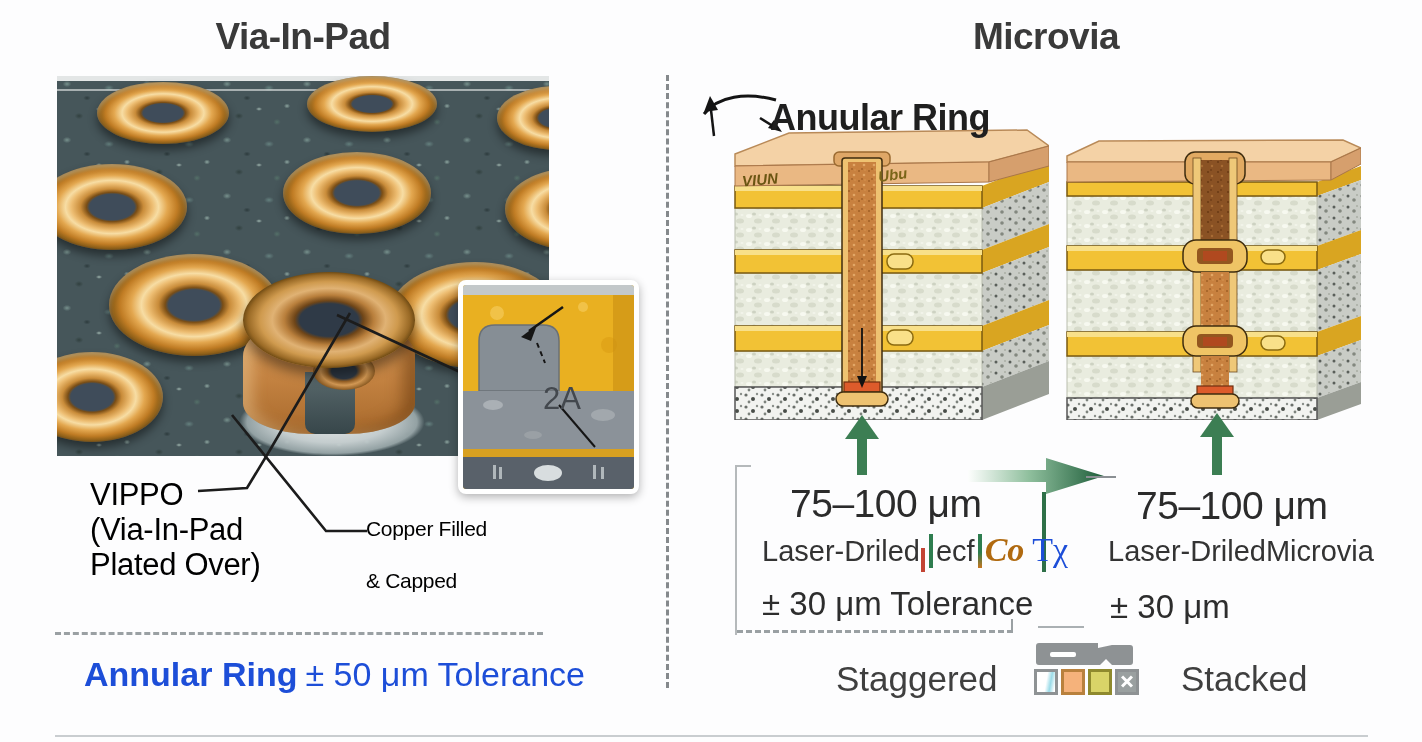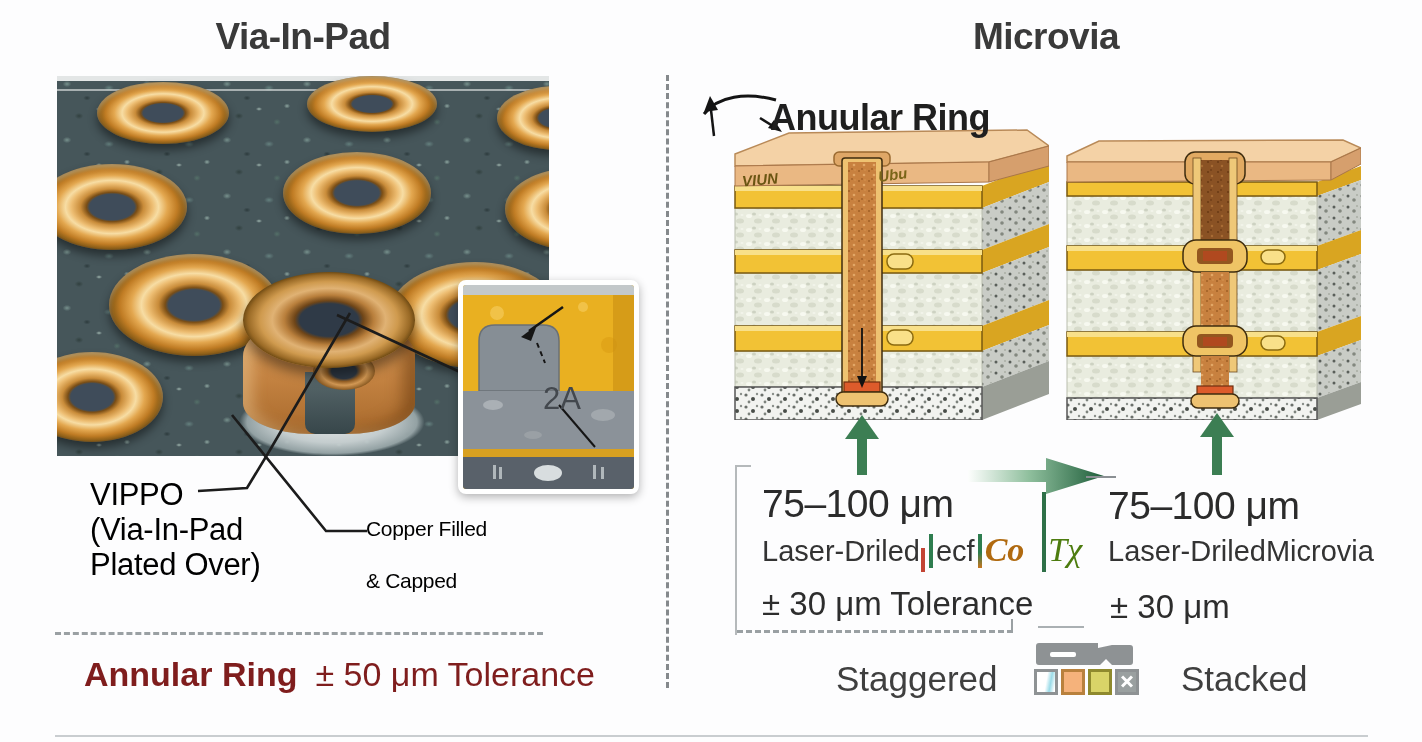--- a/index.html
+++ b/index.html
@@ -40,39 +40,39 @@
     box-shadow:0 8px 12px rgba(0,0,0,.4);}
 
   
   .inset{left:458px;top:280px;width:171px;height:204px;border:5px solid #ffffff;border-radius:8px;
          box-shadow:0 3px 10px rgba(0,0,0,.3);overflow:hidden;background:#e9b021;}
   .inset-2a{left:80px;top:96px;font-size:31px;color:#43484e;font-weight:500;}
 
   
   .lbl{font-size:31px;color:#000000;line-height:35px;letter-spacing:-0.3px;}
   .copper-lbl{font-size:21px;line-height:52px;}
-  .footer-left{left:84px;top:655px;display:flex;gap:18px;font-size:34px;color:#7f1d1d;}
+  .footer-left{left:84px;top:655px;display:flex;gap:8px;font-size:34px;color:#1d4ed8;}
   .footer-term{font-weight:700;}
   .footer-tol{font-weight:500;}
   .dotted-h{left:55px;top:632px;width:488px;height:0;border-top:3px dashed #9aa0a3;}
   .dotted-v{left:666px;top:75px;width:0;height:613px;border-left:3px dashed #85898c;}
   .bottom-line{left:55px;top:735px;width:1313px;height:2px;background:#c9cdd0;}
 
   .annular-lbl{left:770px;top:97px;font-size:36px;font-weight:600;color:#1f1f1f;letter-spacing:-0.5px;z-index:3;}
   .scribble{font-size:15px;font-style:italic;font-weight:600;z-index:3;}
 
-  .size-txt{font-size:39px;color:#2b2b2b;letter-spacing:-0.5px;z-index:2;}
+  .size-txt{font-size:39px;color:#2b2b2b;letter-spacing:-0.5px;z-index:2;margin-left:28px;}
   .proc-txt{font-size:29px;color:#333;z-index:2;white-space:nowrap;}
   .tol-txt{font-size:33px;color:#2d2d2d;z-index:2;}
   .caption{font-size:35px;font-weight:400;color:#3f3f3f;}
   .gbar{display:inline-block;width:4px;height:34px;background:#2e7d4f;vertical-align:-7px;margin:0 3px;}
   .gbar2{display:inline-block;width:4px;height:34px;background:linear-gradient(#2e7d4f 55%,#c8761f);vertical-align:-7px;margin:0 3px;}
   .rbar{display:inline-block;width:4px;height:24px;background:#c34434;vertical-align:-11px;margin:0 1px;}
   .garb-co{font-family:"Liberation Serif",serif;font-style:italic;font-size:34px;color:#b06a10;font-weight:600;}
-  .garb-tx{font-family:"Liberation Serif",serif;font-style:italic;font-size:34px;color:#4d7c0f;margin-left:24px;}
+  .garb-tx{font-family:"Liberation Serif",serif;font-size:34px;color:#1d4ed8;margin-left:8px;}
 
   .bracket-left{left:735px;top:465px;width:14px;height:168px;border-left:2px solid #b5b9bb;border-top:2px solid #b5b9bb;}
   .dash-bottom{left:737px;top:630px;width:276px;height:0;border-top:3px dashed #9aa0a3;}
   .dash-corner{left:1011px;top:619px;width:2px;height:14px;background:#9aa0a3;}
   .tick-grey{left:1038px;top:626px;width:46px;height:2px;background:#aab0b3;}
   .greenbar-art{left:1042px;top:492px;width:4px;height:80px;background:#2e7048;z-index:1;}
   .grey-arrow-tick{left:1086px;top:476px;width:30px;height:2px;background:#8a8f93;}
 
   .swatch{width:24px;height:26px;border:3px solid #8e9294;box-sizing:border-box;position:relative;}
   .sw1{background:linear-gradient(100deg,#ffffff 50%,#9adbe8 72%,#ffffff 95%);}

